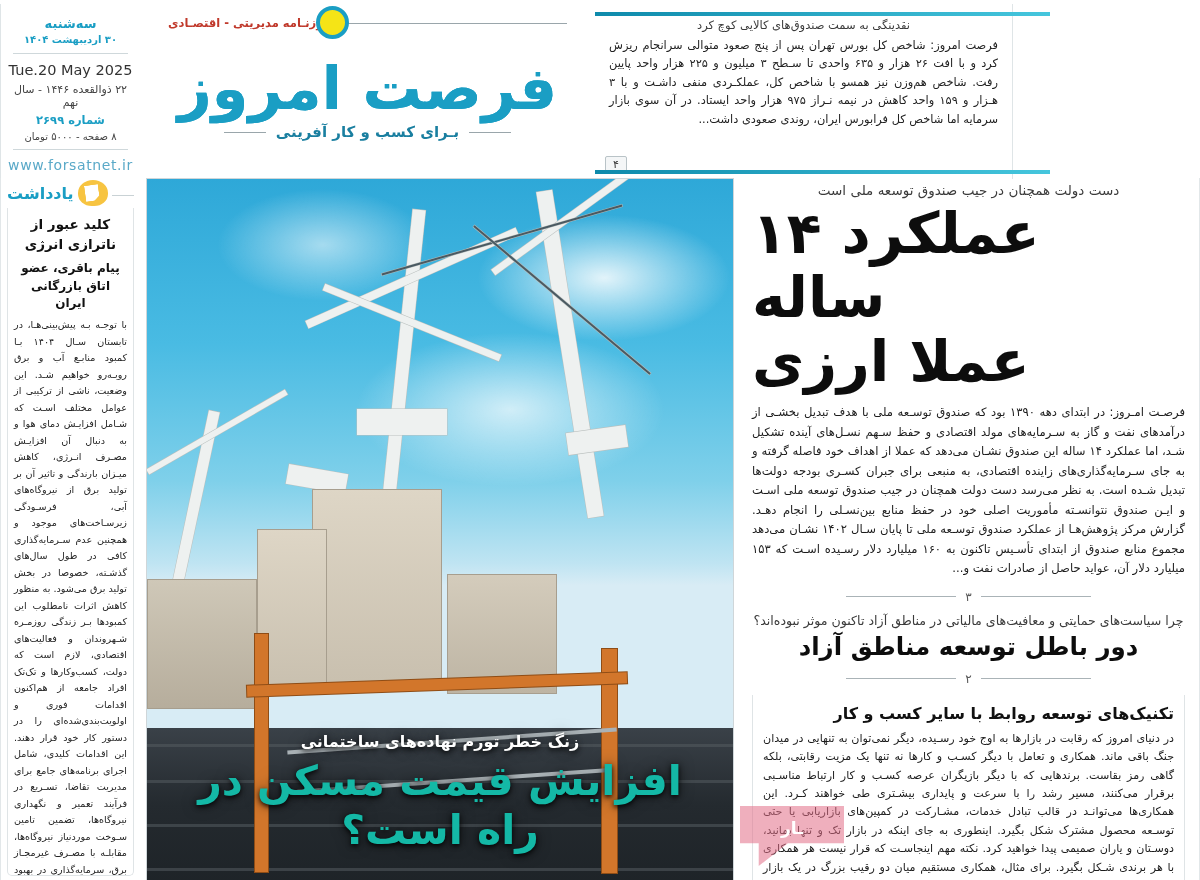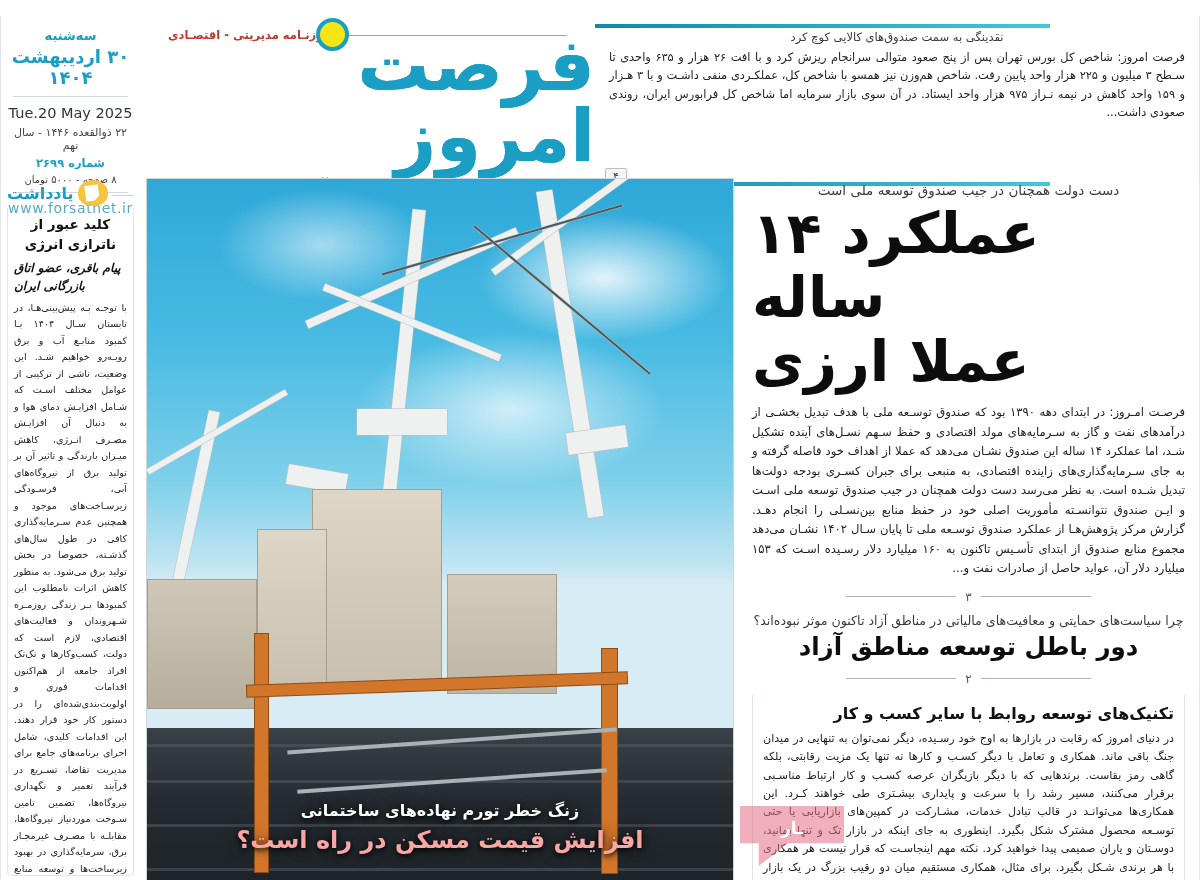--- a/index.html
+++ b/index.html
@@ -8,36 +8,36 @@
     width:1200px;height:880px;overflow:hidden;
     background:#ffffff;
     font-family:"DejaVu Sans","Liberation Sans",sans-serif;
     color:#1a1a1a;
     position:relative;
   }
   .page{position:relative;width:1200px;height:880px;box-sizing:border-box;}
 
   
   .masthead{
-    position:absolute;left:0;top:16px;width:1200px;height:175px;
+    position:absolute;left:0;top:4px;width:1013px;height:175px;
     display:flex;flex-direction:row-reverse;
   }
 
   
   .dateblock{
     width:140px;flex:0 0 140px;
     padding:8px 6px 0 6px;box-sizing:border-box;
     text-align:center;
     border-left:1px solid #dfe5e7;
   }
   .dateblock .weekday{
     color:#1a9ec4;font-size:13px;font-weight:bold;letter-spacing:.2px;margin-top:4px;
   }
   .dateblock .fadate{
-    color:#1a9ec4;font-size:18px;font-weight:bold;margin-top:3px;
+    color:#1a9ec4;font-size:10px;font-weight:bold;margin-top:3px;
   }
   .dateblock .sep{
     height:1px;background:#cfd8db;margin:8px 6px;
   }
   .dateblock .endate{
     color:#333;font-size:14.5px;margin-top:2px;direction:ltr;
   }
   .dateblock .hijri{color:#444;font-size:11px;margin-top:5px;}
   .dateblock .issue{color:#1a9ec4;font-size:11.5px;font-weight:bold;margin-top:4px;}
   .dateblock .price{color:#444;font-size:10px;margin-top:4px;}
@@ -56,21 +56,21 @@
     position:absolute;top:12px;right:28px;left:28px;
     display:flex;align-items:center;gap:8px;flex-direction:row-reverse;
     justify-content:flex-start;
   }
   .kicker .ktext{
     color:#c0392b;font-size:11.5px;font-weight:bold;white-space:nowrap;
     letter-spacing:.5px;
   }
   .kicker .kline{flex:1;height:1px;background:#9aa6ab;}
   .logoname{
-    font-size:72px;line-height:.98;font-weight:bold;color:#1a9ec4;
+    font-size:59px;line-height:.98;font-weight:bold;color:#1a9ec4;
     margin-top:18px;letter-spacing:-1px;
     text-shadow:0 0 0 #1a9ec4;
   }
   .sun{
     position:absolute;top:2px;left:176px;
     width:33px;height:33px;border-radius:50%;
     background:#f5e416;border:4px solid #1a9ec4;box-sizing:border-box;
   }
   .slogan{
     margin-top:6px;display:flex;align-items:center;gap:10px;flex-direction:row-reverse;
@@ -140,23 +140,22 @@
   }
   .note-box{
     border:1px solid #dfe4e6;border-top:none;border-radius:0 0 5px 5px;
     padding:7px 6px 6px 6px;box-sizing:border-box;height:calc(100% - 34px);
     overflow:hidden;
   }
   .note-title{
     text-align:center;font-size:13.5px;font-weight:bold;color:#111;line-height:1.45;
   }
   .note-author{
-    text-align:left;font-size:12px;font-weight:bold;color:#111;line-height:1.45;
+    text-align:center;font-size:12px;font-weight:bold;color:#111;line-height:1.45;
     margin-top:6px;
-    font-style:italic;
   }
   .note-body{
     font-size:9.6px;line-height:1.72;text-align:justify;color:#222;margin-top:5px;
     text-align-last:justify;
   }
 
   
   .photo-col{
     width:600px;flex:0 0 600px;box-sizing:border-box;padding:0 6px;
   }
@@ -186,21 +185,21 @@
   }
   .deck-line{position:absolute;left:0;right:0;height:3px;background:#545b60;opacity:.55;}
   .beam{position:absolute;background:#d2762b;box-shadow:0 0 0 1px #8f4d16;}
   .rail{position:absolute;background:#aab2b6;}
 
   .cap-wrap{
     position:absolute;right:16px;left:16px;bottom:66px;text-align:center;
     text-shadow:0 2px 5px rgba(0,0,0,.85),0 0 14px rgba(0,0,0,.6);
   }
   .cap-over{color:#fff;font-size:16px;font-weight:bold;margin-bottom:6px;}
-  .cap-main{color:#fca5a5;font-size:24px;font-weight:bold;line-height:1.2;}
+  .cap-main{color:#14b8a6;font-size:41px;font-weight:bold;line-height:1.2;}
   .photo-badge{
     position:absolute;right:10px;bottom:9px;
     background:#f2f4f5;border:1px solid #c7cfd2;color:#333;
     font-size:11px;padding:1px 8px;border-radius:2px;
   }
 
   
   .left-col{
     flex:1;box-sizing:border-box;padding:0 14px 0 12px;position:relative;
     border-right:1px solid #e2e7e9;

